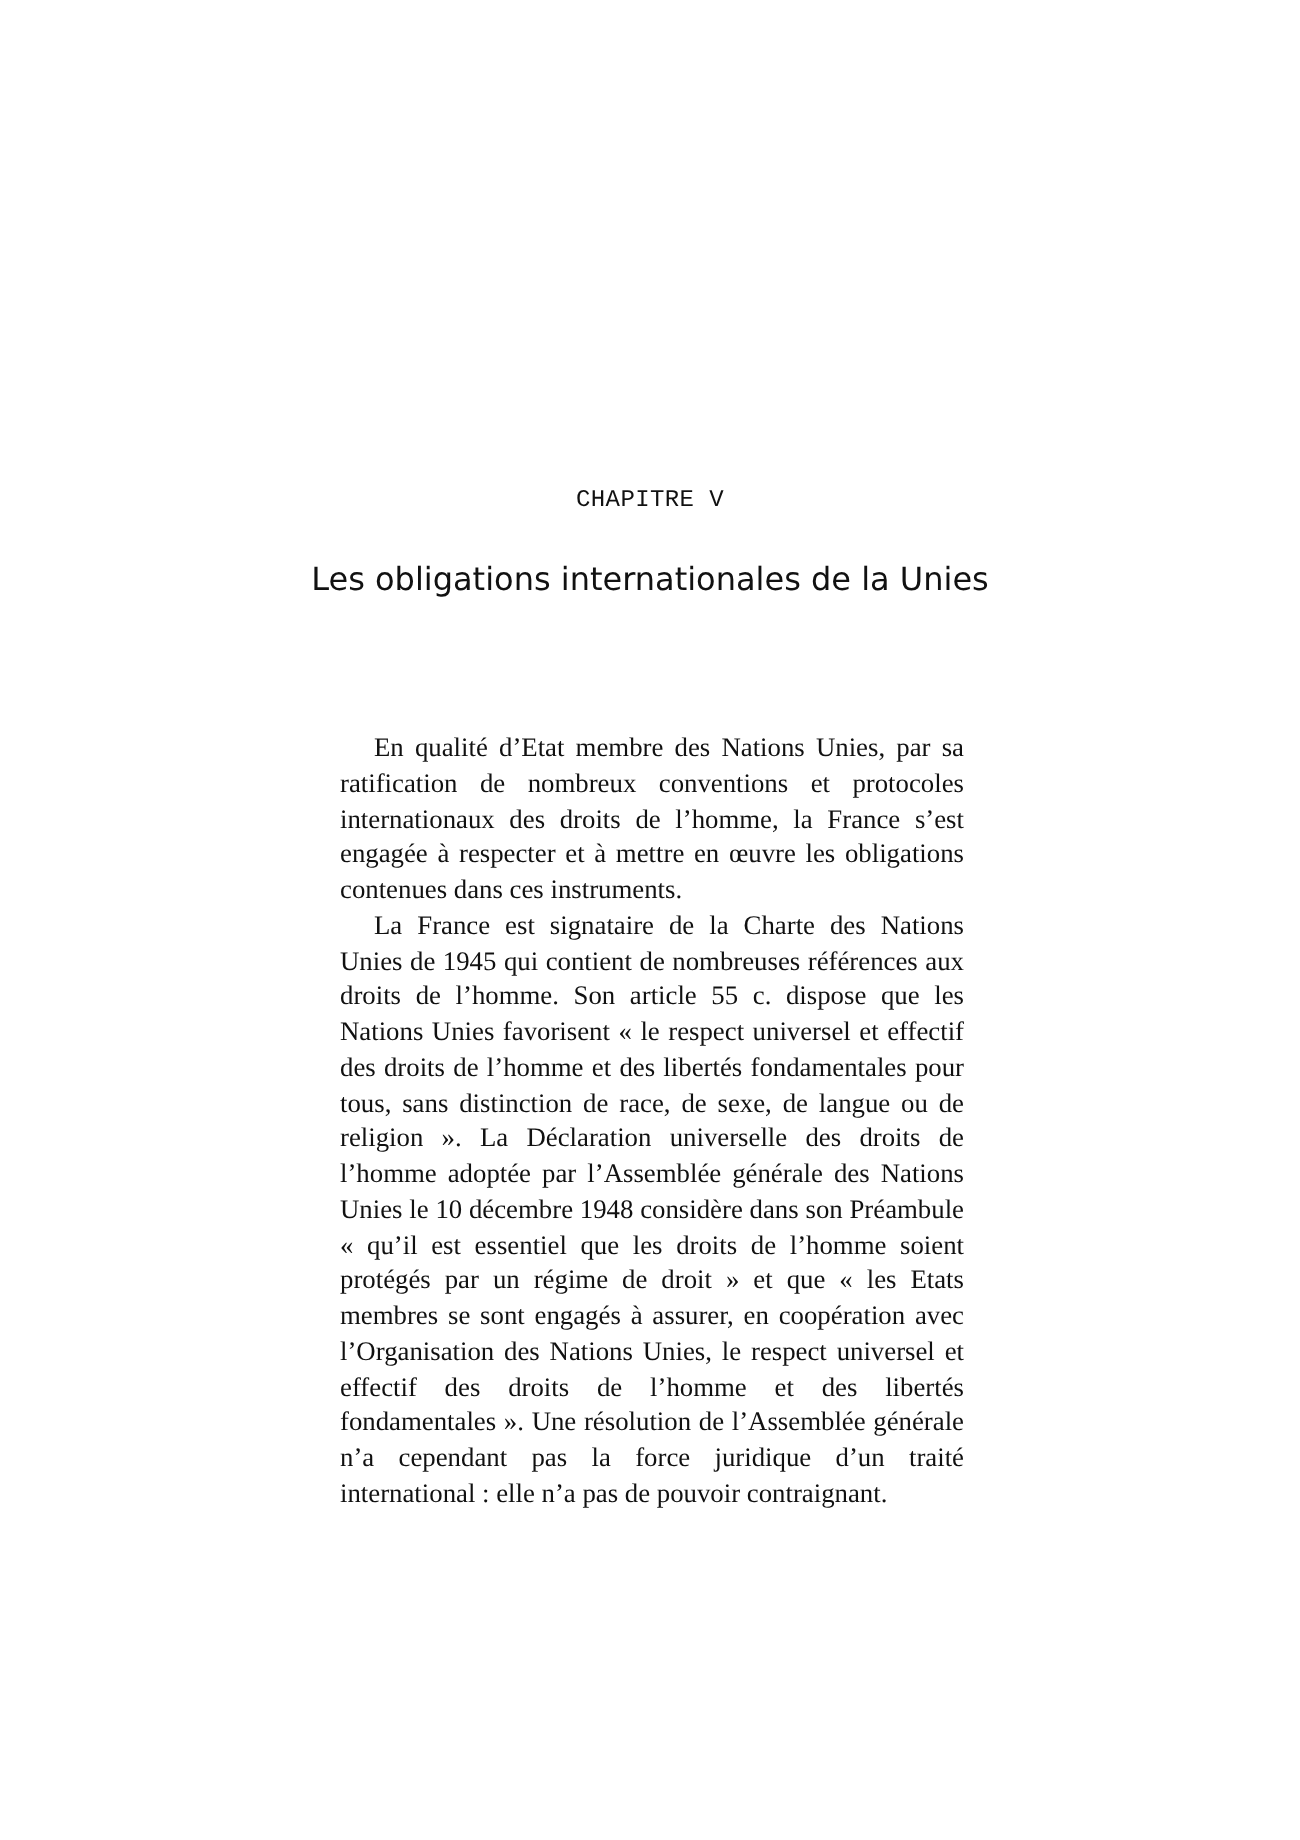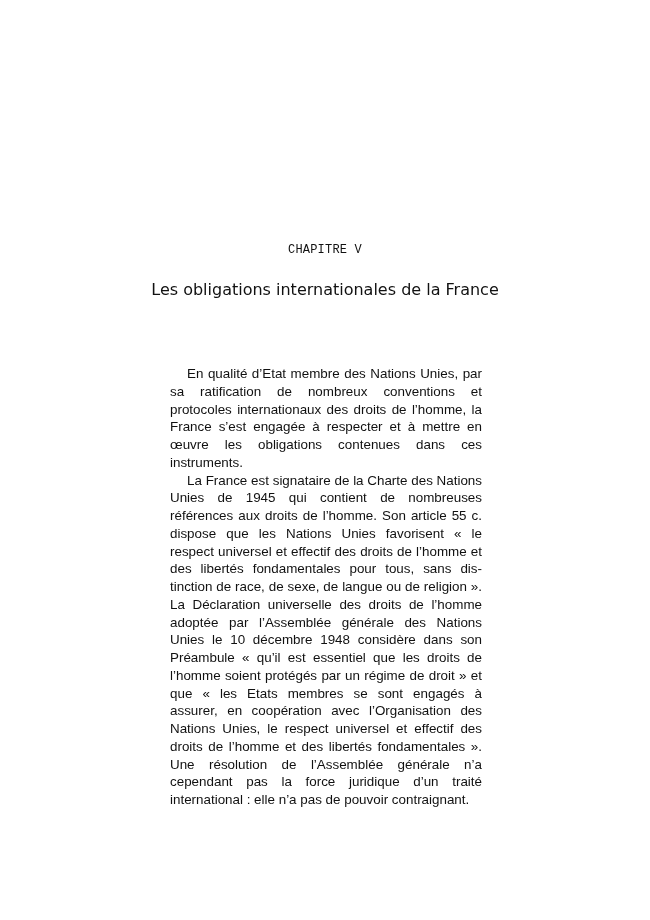--- a/index.html
+++ b/index.html
@@ -33,34 +33,34 @@
       text-align: center;
       font-family: "DejaVu Sans", sans-serif;
       font-size: 16px;
       color: #111;
     }
     .body-text {
       position: absolute;
       top: 365px;
       left: 170px;
       width: 312px;
-      font-family: Liberation Sans, sans-serif;
+      font-family: Liberation Serif, serif;
       font-size: 13.4px;
       line-height: 17.75px;
       text-align: justify;
       hyphens: manual;
       color: #111;
     }
     .body-text p {
       margin: 0;
       text-indent: 17px;
     }
   </style>
 </head>
 <body>
 
 <div class="chapter-label">CHAPITRE V</div>
-<div class="chapter-title">Les obligations internationales de la France</div>
+<div class="chapter-title">Les obligations internationales de la Unies</div>
 
 <div class="body-text">
   <p>En qualité d’Etat membre des Nations Unies, par sa rati­fication de nombreux conventions et protocoles internatio­naux des droits de l’homme, la France s’est engagée à respecter et à mettre en œuvre les obligations contenues dans ces instruments.</p>
   <p>La France est signataire de la Charte des Nations Unies de 1945 qui contient de nombreuses références aux droits de l’homme. Son article 55 c. dispose que les Nations Unies favorisent « le respect universel et effectif des droits de l’homme et des libertés fondamentales pour tous, sans dis­tinction de race, de sexe, de langue ou de religion ». La Déclaration universelle des droits de l’homme adoptée par l’Assemblée générale des Nations Unies le 10 décembre 1948 considère dans son Préambule « qu’il est essentiel que les droits de l’homme soient protégés par un régime de droit » et que « les Etats membres se sont engagés à assurer, en coopération avec l’Organisation des Nations Unies, le respect universel et effectif des droits de l’homme et des libertés fondamentales ». Une résolution de l’Assemblée générale n’a cependant pas la force juridique d’un traité international : elle n’a pas de pouvoir contraignant.</p>
 </div>
 
 </body></html>

